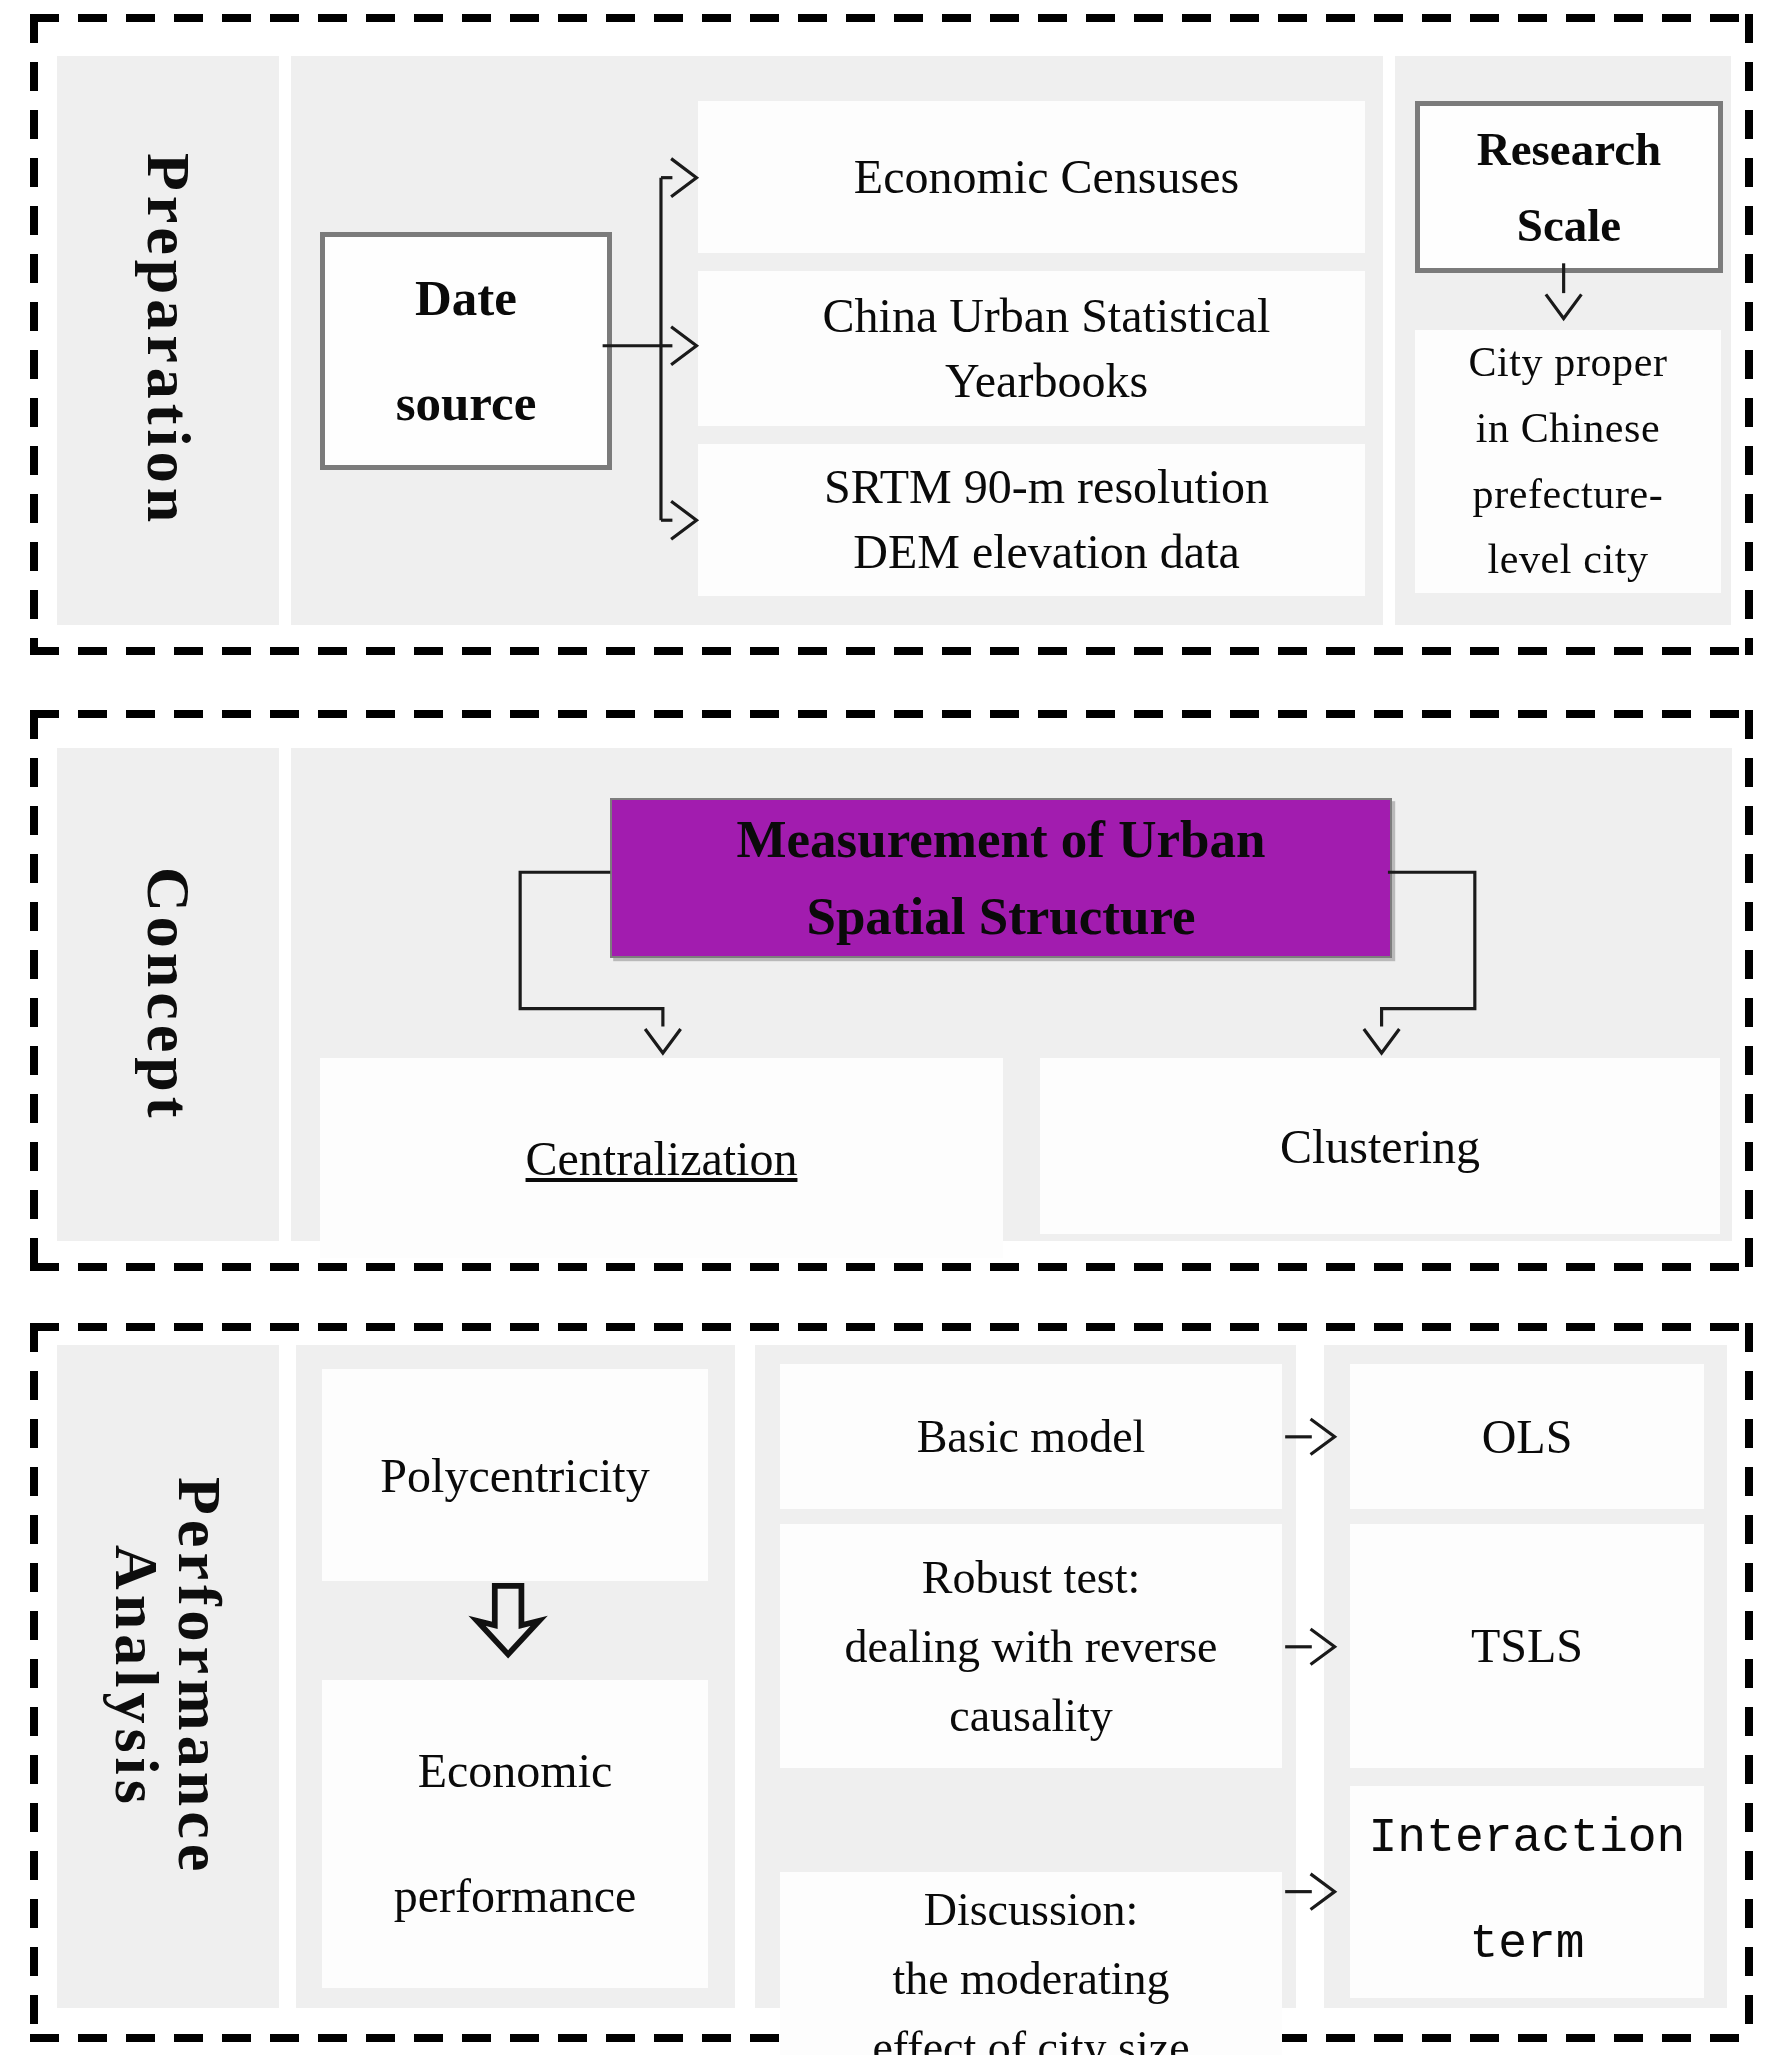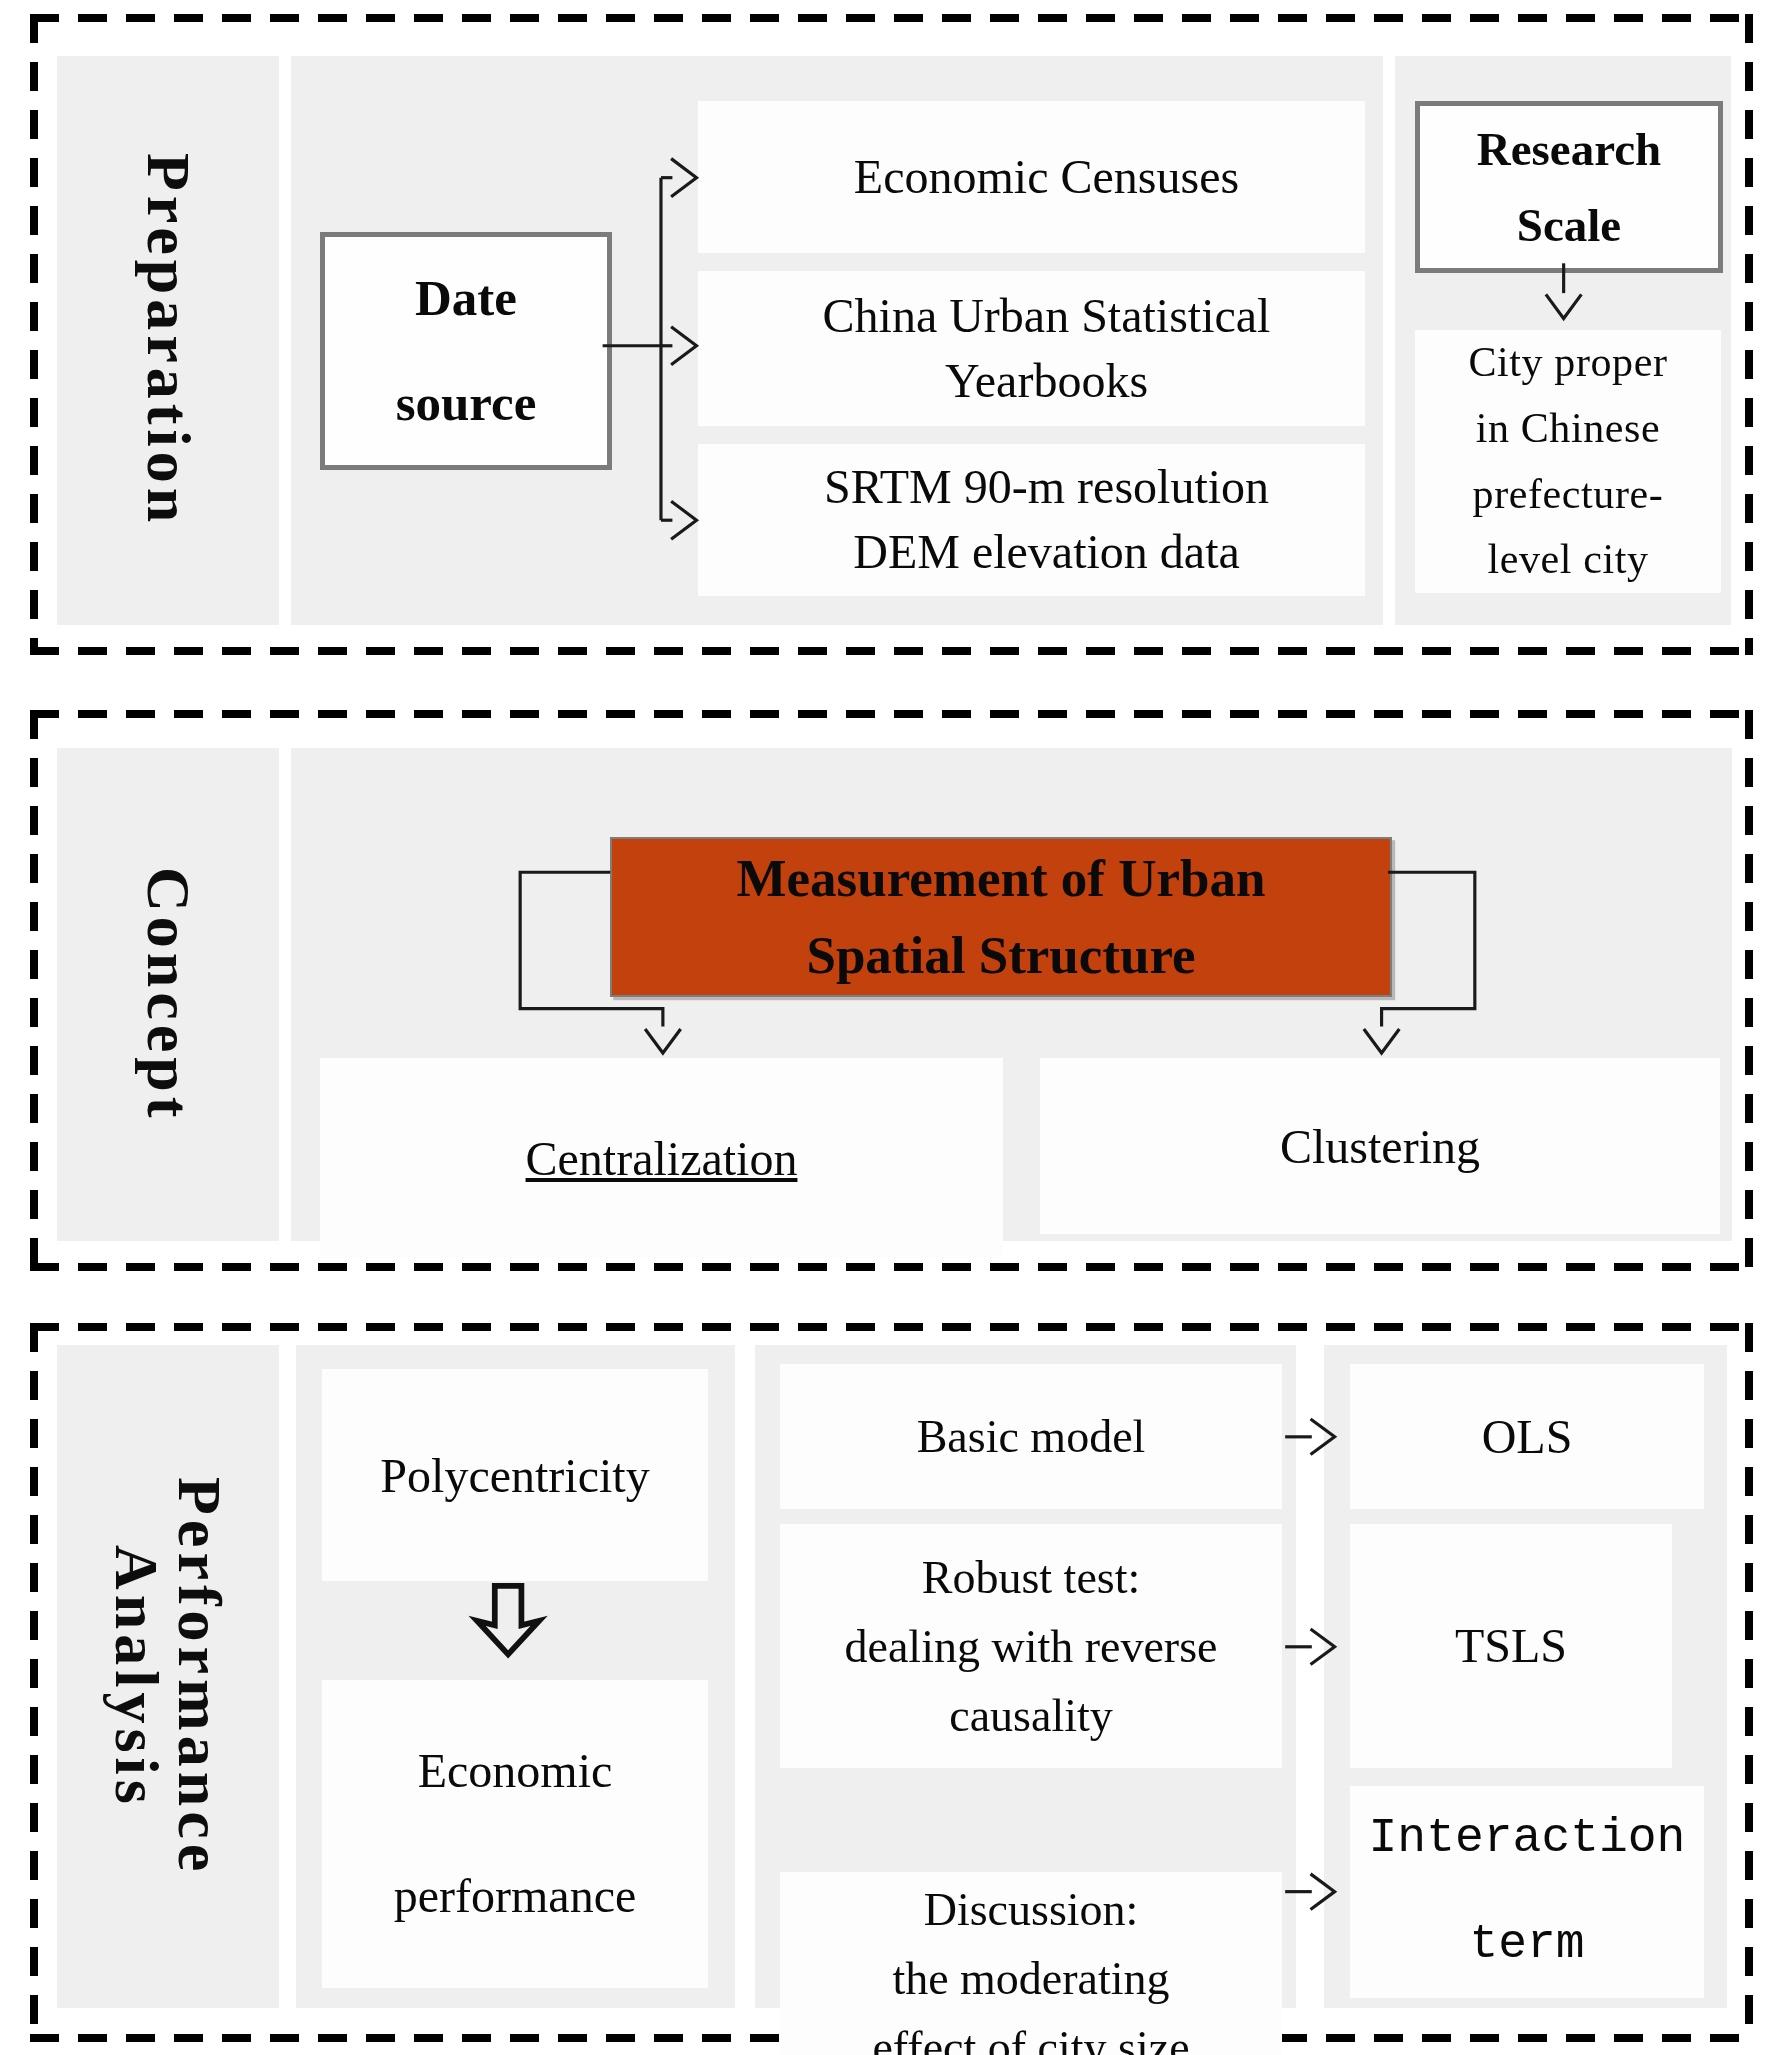--- a/index.html
+++ b/index.html
@@ -13,22 +13,22 @@
   .box{position:absolute;background:#fdfdfd;display:flex;align-items:center;justify-content:center;
        text-align:center;white-space:pre-line;}
   .vlabel{writing-mode:vertical-rl;text-orientation:sideways;font-weight:bold;font-size:62px;
           letter-spacing:5px;line-height:1.02;text-align:center;white-space:pre-line;color:#0d0d0d;}
 
   .srcbox{font-size:48px;line-height:1.35;padding-left:30px;}
   .bordered-gray{border:5px solid #7b7b7b;background:#fefefe;}
   .datesource{font-weight:bold;font-size:51px;line-height:2.05;}
   .researchscale{font-weight:bold;font-size:47px;line-height:1.62;}
   .cityproper{font-size:42px;line-height:1.56;letter-spacing:0.6px;}
-  .measurement{font-weight:bold;font-size:53px;line-height:1.45;border:2.5px solid #7d7d7d;background:#c2410c;
-               box-shadow:3.2px 3.2px 0 #b9b9b9;margin-top:39px;}
+  .measurement{font-weight:bold;font-size:53px;line-height:1.45;border:2.5px solid #7d7d7d;background:#a21caf;
+               box-shadow:3.2px 3.2px 0 #b9b9b9;}
   .dim{font-size:48px;}
   .step{font-size:46px;line-height:1.5;}
   .method{font-size:48px;line-height:2.2;}
   .economic{font-size:48px;line-height:2.6;}
 
   svg.overlay{position:absolute;left:0;top:0;pointer-events:none;}
   svg.overlay polyline,svg.overlay path,svg.overlay polygon{fill:none;stroke:#1a1a1a;stroke-width:5;}
 </style>
 </head>
 <body>
@@ -127,21 +127,21 @@
 </div>
 <div class="box step" style="left:780px;top:1872px;width:502px;height:212px;">
   <span>Discussion:
 the moderating
 effect of city size</span>
 </div>
 
 <div class="box method" style="left:1350px;top:1364px;width:354px;height:145px;">
   <span>OLS</span>
 </div>
-<div class="box method" style="left:1350px;top:1524px;width:322px;height:244px;">
+<div class="box method" style="left:1350px;top:1524px;width:354px;height:244px;">
   <span>TSLS</span>
 </div>
 <div class="box method" style="left:1350px;top:1786px;width:354px;height:212px;font-family:Liberation Mono, monospace;">
   <span>Interaction
 term</span>
 </div>
 
 <svg class="overlay" width="1792" height="2056" viewBox="0 0 2825 3241">
 
   <polyline points="950,545 1042,545"></polyline>

